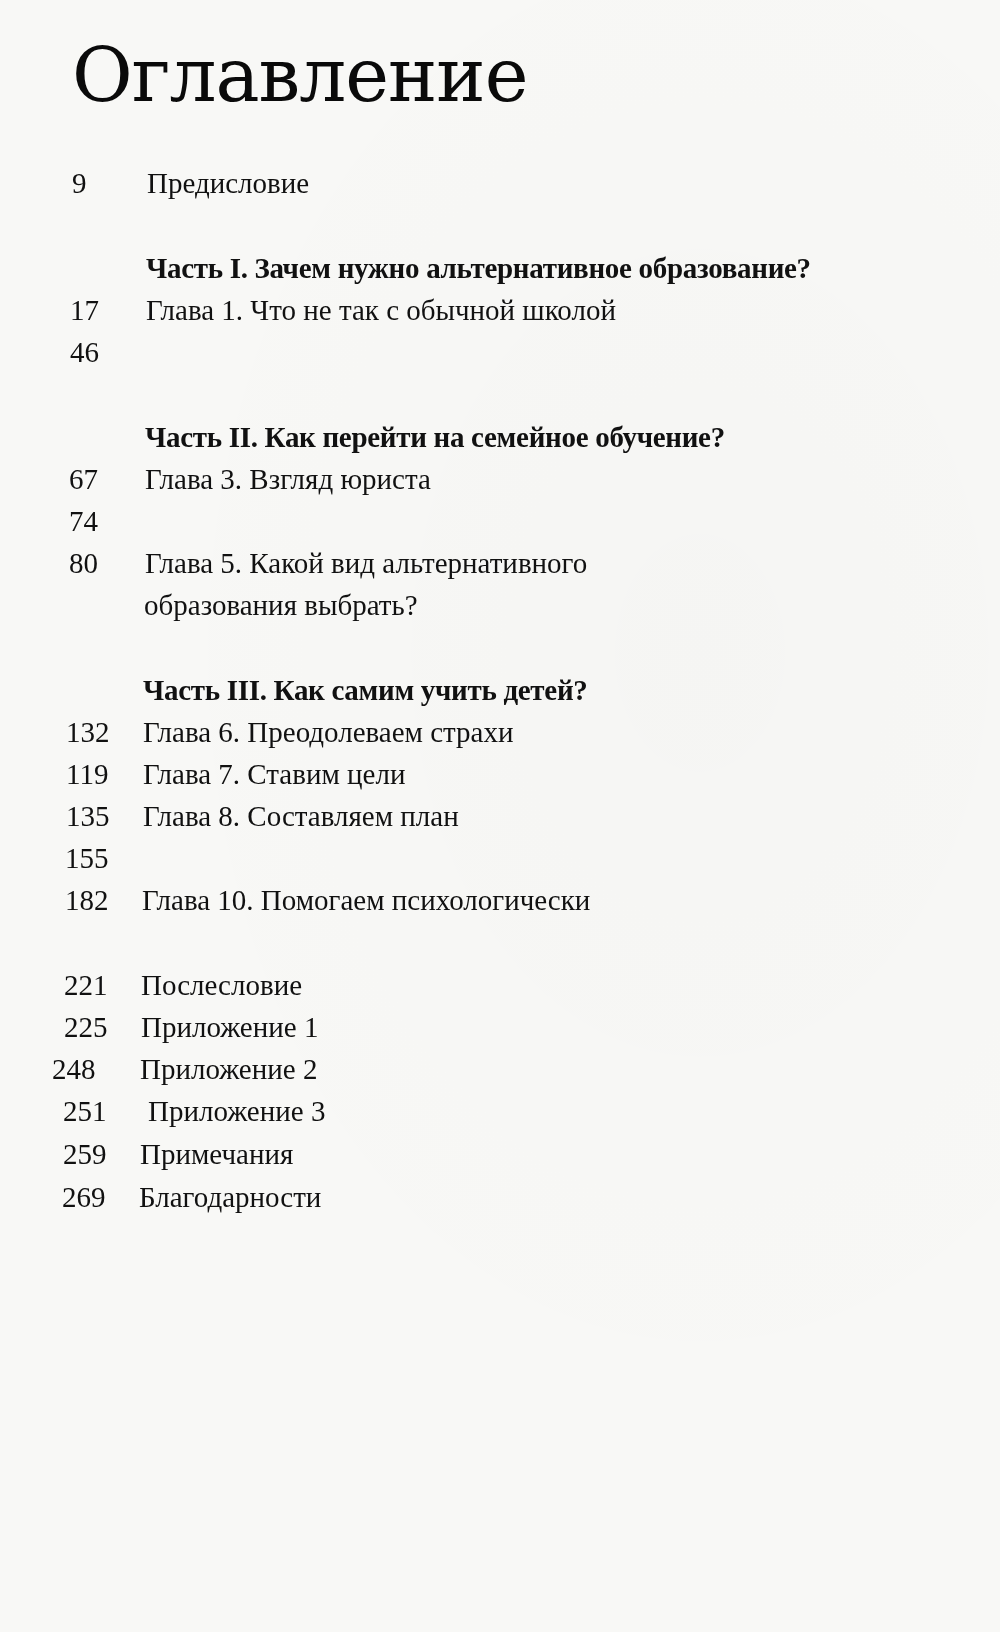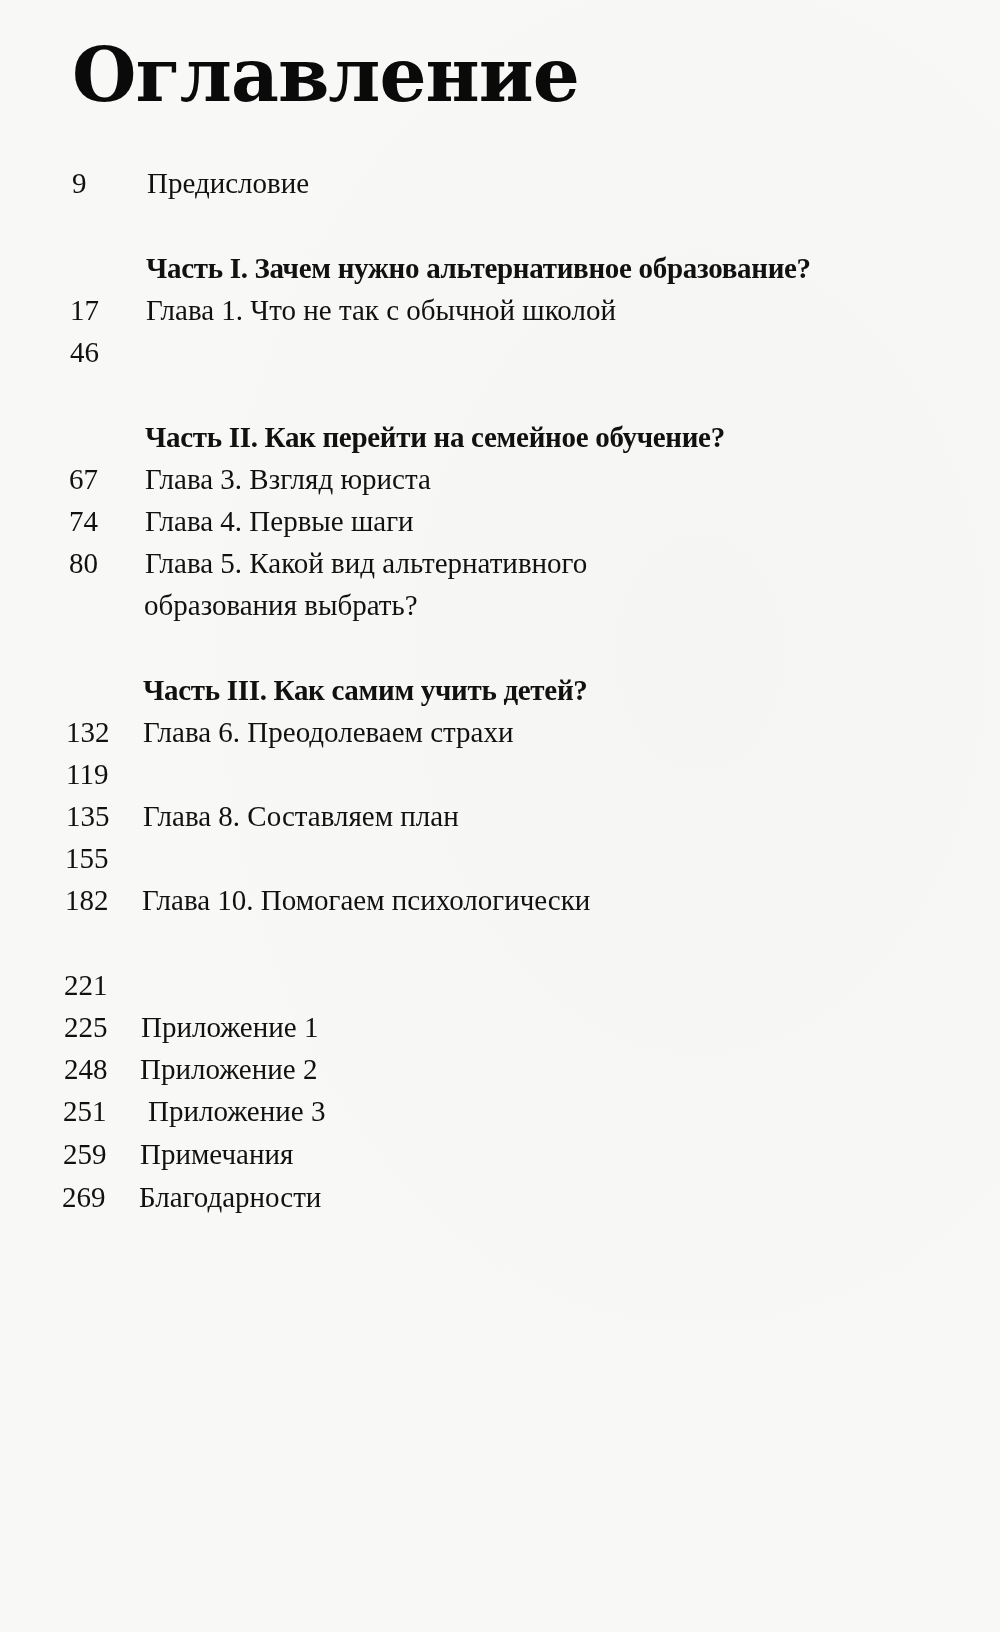--- a/index.html
+++ b/index.html
@@ -7,21 +7,21 @@
     width: 1000px; height: 1632px;
     background: #f8f8f6;
     position: relative;
     overflow: hidden;
     color: #111;
   }
   .title {
     position: absolute;
     left: 72px; top: 38px;
     font-family: "DejaVu Serif", serif;
-    font-weight: bold;
+    font-weight: normal;
     font-size: 74px;
     letter-spacing: -1px;
     line-height: 1;
     margin: 0;
     color: #0a0a0a;
   }
   .row {
     position: absolute;
     left: 0; width: 1000px;
     height: 42px;
@@ -64,61 +64,62 @@
 
 <div class="row part" style="top:416px">
   <span class="txt" style="left:145px">Часть II. Как перейти на семейное обучение?</span>
 </div>
 <div class="row" style="top:458px">
   <span class="num" style="left:69px">67</span>
   <span class="txt" style="left:145px">Глава 3. Взгляд юриста</span>
 </div>
 <div class="row" style="top:500px">
   <span class="num" style="left:69px">74</span>
-  <span class="txt" style="left:145px">Глава 4. Первые шаги</span>
 </div>
 <div class="row" style="top:542px">
   <span class="num" style="left:69px">80</span>
   <span class="txt" style="left:145px">Глава 5. Какой вид альтернативного</span>
 </div>
 <div class="row" style="top:584px">
   <span class="txt" style="left:144px">образования выбрать?</span>
 </div>
 
 <div class="row part" style="top:669px">
   <span class="txt" style="left:143px">Часть III. Как самим учить детей?</span>
 </div>
 <div class="row" style="top:711px">
   <span class="num" style="left:66px">132</span>
   <span class="txt" style="left:143px">Глава 6. Преодолеваем страхи</span>
 </div>
 <div class="row" style="top:753px">
   <span class="num" style="left:66px">119</span>
+  <span class="txt" style="left:143px">Глава 7. Ставим цели</span>
 </div>
 <div class="row" style="top:795px">
   <span class="num" style="left:66px">135</span>
   <span class="txt" style="left:143px">Глава 8. Составляем план</span>
 </div>
 <div class="row" style="top:837px">
   <span class="num" style="left:65px">155</span>
 </div>
 <div class="row" style="top:879px">
   <span class="num" style="left:65px">182</span>
   <span class="txt" style="left:142px">Глава 10. Помогаем психологически</span>
 </div>
 
 <div class="row" style="top:964px">
   <span class="num" style="left:64px">221</span>
+  <span class="txt" style="left:141px">Послесловие</span>
 </div>
 <div class="row" style="top:1006px">
   <span class="num" style="left:64px">225</span>
   <span class="txt" style="left:141px">Приложение 1</span>
 </div>
 <div class="row" style="top:1048px">
-  <span class="num" style="left:64px">248</span>
+  <span class="num" style="left:52px">248</span>
   <span class="txt" style="left:140px">Приложение 2</span>
 </div>
 <div class="row" style="top:1090px">
   <span class="num" style="left:63px">251</span>
   <span class="txt" style="left:148px">Приложение 3</span>
 </div>
 <div class="row" style="top:1133px">
   <span class="num" style="left:63px">259</span>
   <span class="txt" style="left:140px">Примечания</span>
 </div>

